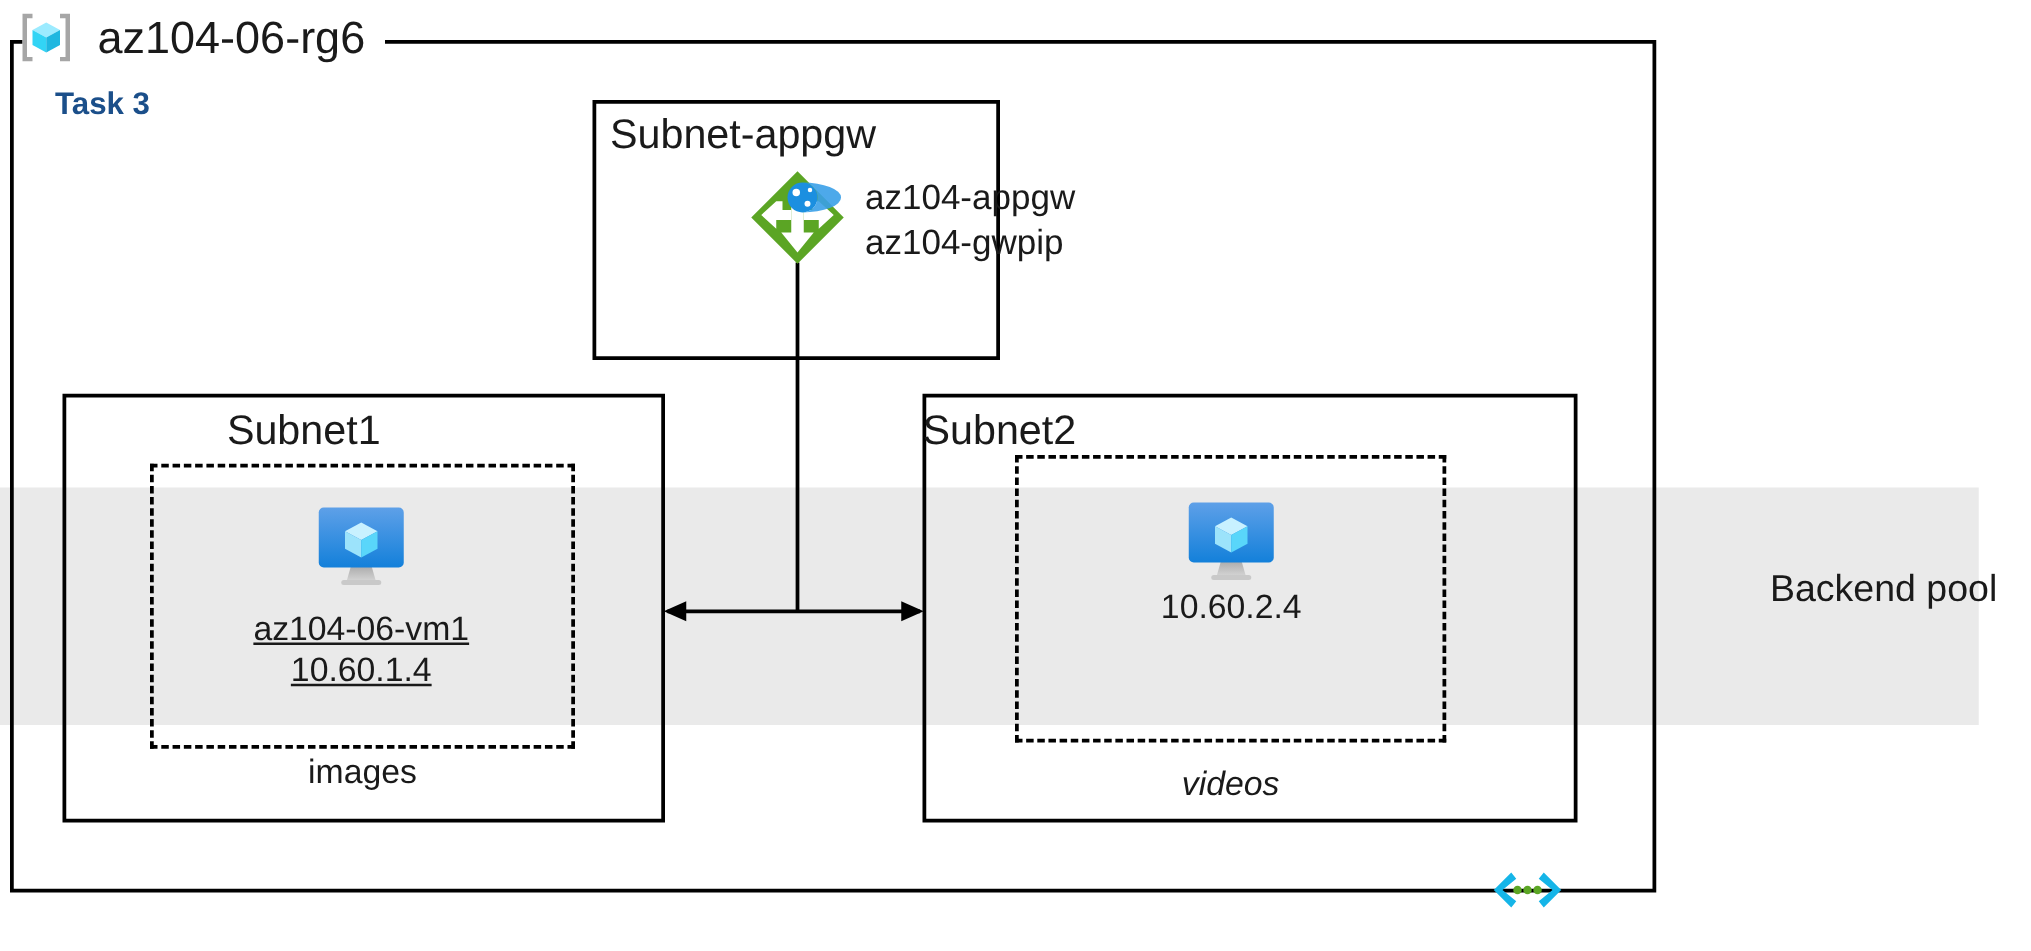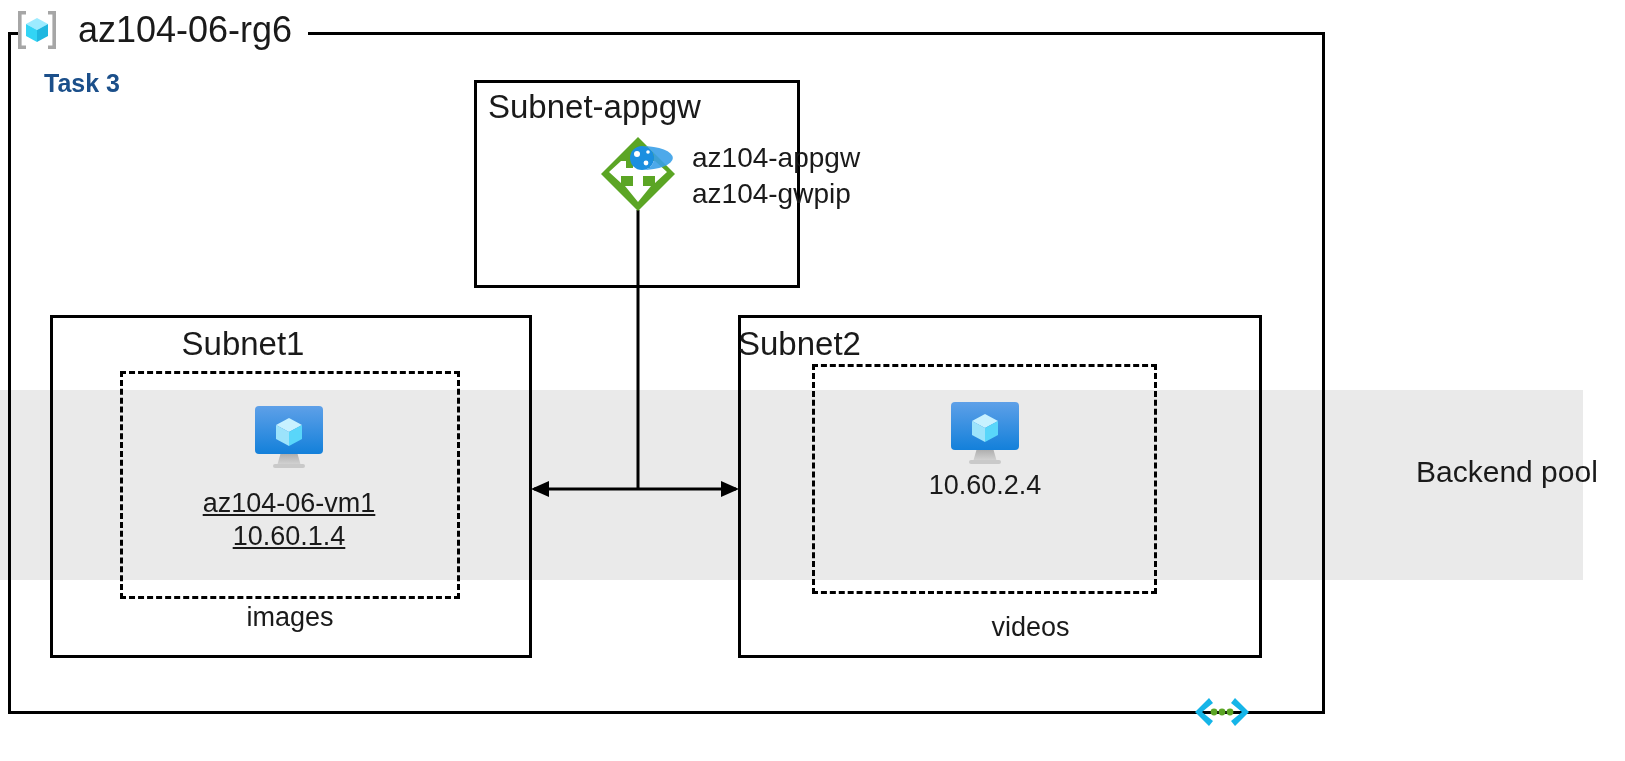--- a/index.html
+++ b/index.html
@@ -156,21 +156,21 @@
   
   .dashed-label {
     position: absolute;
     font-size: 27px;
     color: #1a1a1a;
     text-align: center;
     white-space: nowrap;
     z-index: 6;
   }
   .label-images { left: 120px; top: 602px; width: 340px; }
-  .label-videos { left: 858px; top: 612px; width: 345px; }
+  .label-videos { left: 812px; top: 612px; width: 345px; font-style: italic; }
 
   
   .appgw-node {
     position: absolute;
     left: 598px;
     top: 134px;
     z-index: 6;
     display: flex;
     align-items: flex-start;
   }

